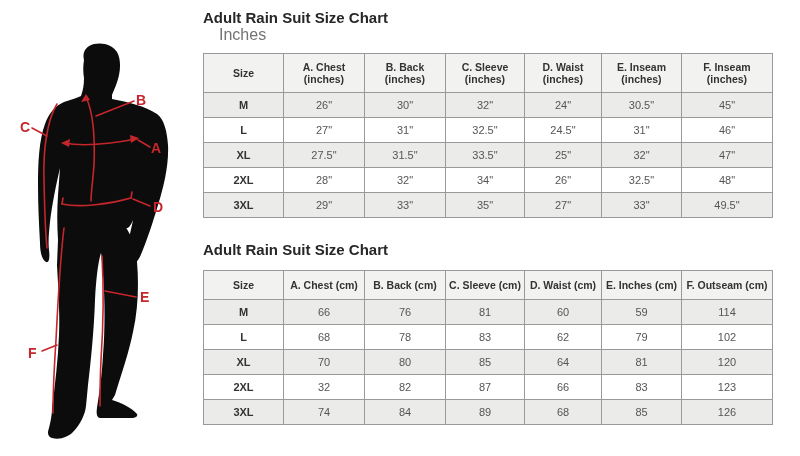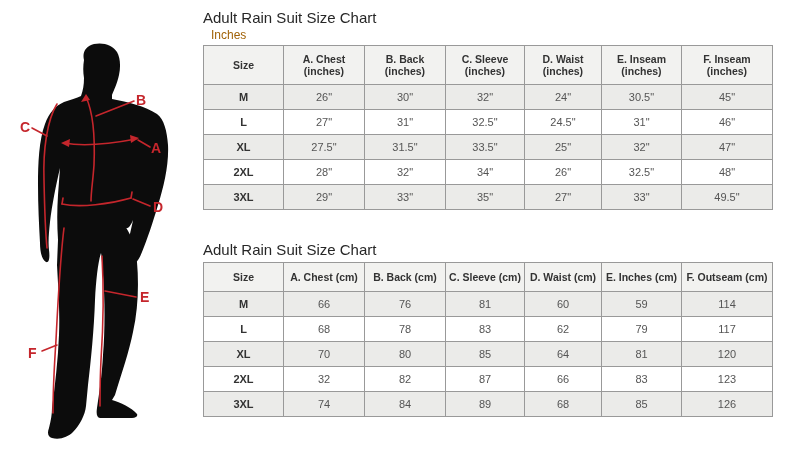--- a/index.html
+++ b/index.html
@@ -12,25 +12,25 @@
     overflow: hidden;
   }
   .figure-wrap { position: absolute; left: 0; top: 0; width: 195px; height: 456px; }
   .figure-label {
     font-family: "Liberation Sans", sans-serif;
     font-size: 14px; font-weight: bold; fill: #c5262c;
   }
   .section { position: absolute; left: 203px; width: 569px; }
   #section-inches { top: 9px; }
   #section-cm { top: 241px; }
-  .section-title { margin: 0; font-size: 15px; font-weight: normal; color: #272727; line-height: 18px; }
-  .section-subtitle { margin: 1px 0 0 8px; font-size: 12px; color: #a16207; line-height: 14px; }
+  .section-title { margin: 0; font-size: 15px; font-weight: bold; color: #272727; line-height: 18px; }
+  .section-subtitle { margin: 1px 0 0 16px; font-size: 16px; color: #737373; line-height: 14px; }
   table.size-table {
     border-collapse: collapse; table-layout: fixed;
-    width: 569px; margin-top: 3px;
+    width: 569px; margin-top: 11px;
   }
   table.size-table th, table.size-table td {
     border: 1px solid #999999;
     text-align: center; vertical-align: middle;
   }
   table.size-table th {
     background: #f2f2f0; color: #333333;
     font-size: 10.5px; font-weight: bold;
     padding: 7px 3px;
   }
@@ -239,21 +239,21 @@
           <td>59</td>
           <td>114</td>
         </tr>
         <tr>
           <td class="size-col">L</td>
           <td>68</td>
           <td>78</td>
           <td>83</td>
           <td>62</td>
           <td>79</td>
-          <td>117</td>
+          <td>102</td>
         </tr>
         <tr>
           <td class="size-col">XL</td>
           <td>70</td>
           <td>80</td>
           <td>85</td>
           <td>64</td>
           <td>81</td>
           <td>120</td>
         </tr>

